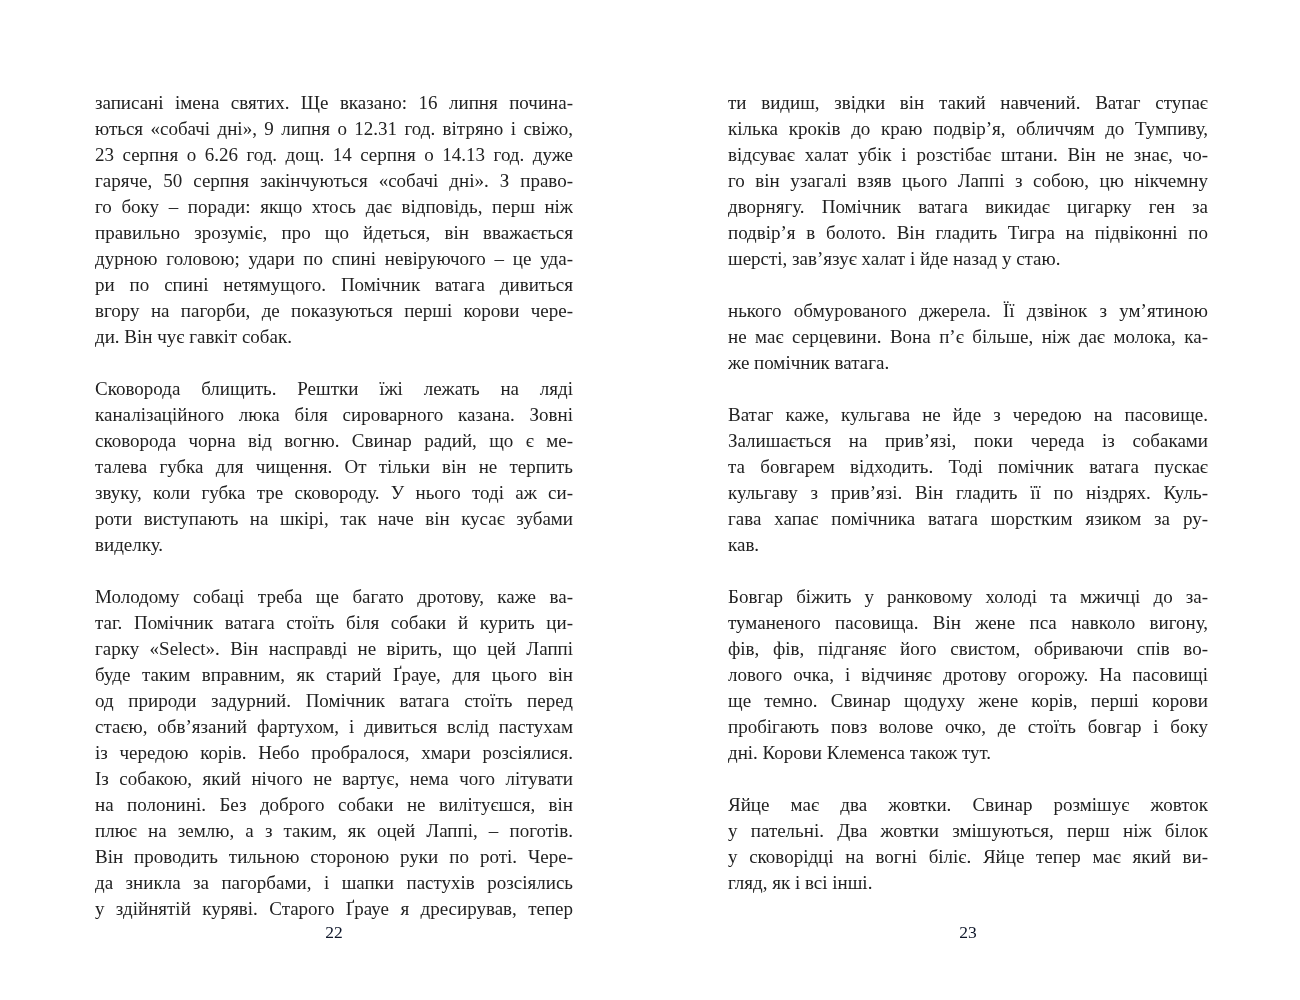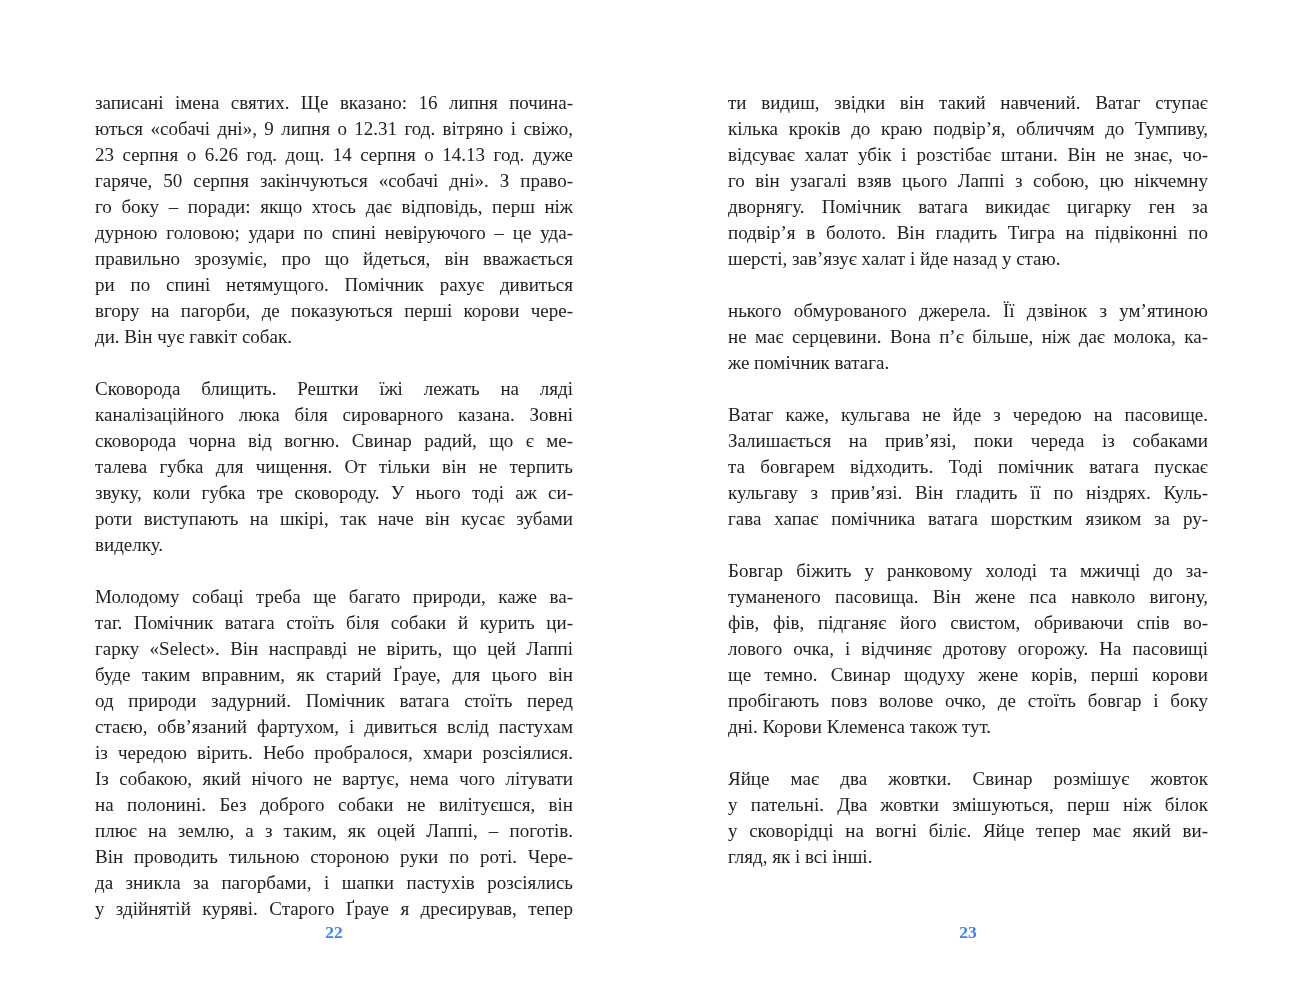--- a/index.html
+++ b/index.html
@@ -44,60 +44,59 @@
     text-align: center;
     text-align-last: left;
   }
   .page-number {
     position: absolute;
     top: 922px;
     left: 0;
     right: 0;
     text-align: center;
     font-size: 17.5px;
-    color: #3b82f6;
-    font-weight: bold;
+    color: #0f172a;
   }
 </style>
 </head>
 <body>
 
 <div class="spread">
 
   <section class="page page-left">
     <div class="text-block">
         <p class="paragraph">
           <span class="line">записані імена святих. Ще вказано: 16 липня почина-</span>
           <span class="line">ються «собачі дні», 9 липня о 12.31 год. вітряно і свіжо,</span>
           <span class="line">23 серпня о 6.26 год. дощ. 14 серпня о 14.13 год. дуже</span>
           <span class="line">гаряче, 50 серпня закінчуються «собачі дні». З право-</span>
           <span class="line">го боку – поради: якщо хтось дає відповідь, перш ніж</span>
+          <span class="line">правильно зрозуміє, про що йдеться, він вважається</span>
           <span class="line">дурною головою; удари по спині невіруючого – це уда-</span>
-          <span class="line">правильно зрозуміє, про що йдеться, він вважається</span>
-          <span class="line">ри по спині нетямущого. Помічник рахує дивиться</span>
+          <span class="line">ри по спині нетямущого. Помічник ватага дивиться</span>
           <span class="line">вгору на пагорби, де показуються перші корови чере-</span>
           <span class="line last-line">ди. Він чує гавкіт собак.</span>
         </p>
         <p class="paragraph">
           <span class="line">Сковорода блищить. Рештки їжі лежать на ляді</span>
           <span class="line">каналізаційного люка біля сироварного казана. Зовні</span>
           <span class="line">сковорода чорна від вогню. Свинар радий, що є ме-</span>
           <span class="line">талева губка для чищення. От тільки він не терпить</span>
           <span class="line">звуку, коли губка тре сковороду. У нього тоді аж си-</span>
           <span class="line">роти виступають на шкірі, так наче він кусає зубами</span>
           <span class="line last-line">виделку.</span>
         </p>
         <p class="paragraph">
-          <span class="line">Молодому собаці треба ще багато природи, каже ва-</span>
+          <span class="line">Молодому собаці треба ще багато дротову, каже ва-</span>
           <span class="line">таг. Помічник ватага стоїть біля собаки й курить ци-</span>
           <span class="line">гарку «Select». Він насправді не вірить, що цей Лаппі</span>
           <span class="line">буде таким вправним, як старий Ґрауе, для цього він</span>
           <span class="line">од природи задурний. Помічник ватага стоїть перед</span>
           <span class="line">стаєю, обв’язаний фартухом, і дивиться вслід пастухам</span>
-          <span class="line">із чередою вірить. Небо пробралося, хмари розсіялися.</span>
+          <span class="line">із чередою корів. Небо пробралося, хмари розсіялися.</span>
           <span class="line">Із собакою, який нічого не вартує, нема чого літувати</span>
           <span class="line">на полонині. Без доброго собаки не вилітуєшся, він</span>
           <span class="line">плює на землю, а з таким, як оцей Лаппі, – поготів.</span>
           <span class="line">Він проводить тильною стороною руки по роті. Чере-</span>
           <span class="line">да зникла за пагорбами, і шапки пастухів розсіялись</span>
           <span class="line">у здійнятій куряві. Старого Ґрауе я дресирував, тепер</span>
         </p>
       </div>
     <div class="page-number">22</div>
   </section>
@@ -117,20 +116,21 @@
           <span class="line">нького обмурованого джерела. Її дзвінок з ум’ятиною</span>
           <span class="line">не має серцевини. Вона п’є більше, ніж дає молока, ка-</span>
           <span class="line last-line">же помічник ватага.</span>
         </p>
         <p class="paragraph">
           <span class="line">Ватаг каже, кульгава не йде з чередою на пасовище.</span>
           <span class="line">Залишається на прив’язі, поки череда із собаками</span>
           <span class="line">та бовгарем відходить. Тоді помічник ватага пускає</span>
           <span class="line">кульгаву з прив’язі. Він гладить її по ніздрях. Куль-</span>
           <span class="line">гава хапає помічника ватага шорстким язиком за ру-</span>
+          <span class="line last-line">кав.</span>
         </p>
         <p class="paragraph">
           <span class="line">Бовгар біжить у ранковому холоді та мжичці до за-</span>
           <span class="line">туманеного пасовища. Він жене пса навколо вигону,</span>
           <span class="line">фів, фів, підганяє його свистом, обриваючи спів во-</span>
           <span class="line">лового очка, і відчиняє дротову огорожу. На пасовищі</span>
           <span class="line">ще темно. Свинар щодуху жене корів, перші корови</span>
           <span class="line">пробігають повз волове очко, де стоїть бовгар і боку</span>
           <span class="line last-line">дні. Корови Клеменса також тут.</span>
         </p>

